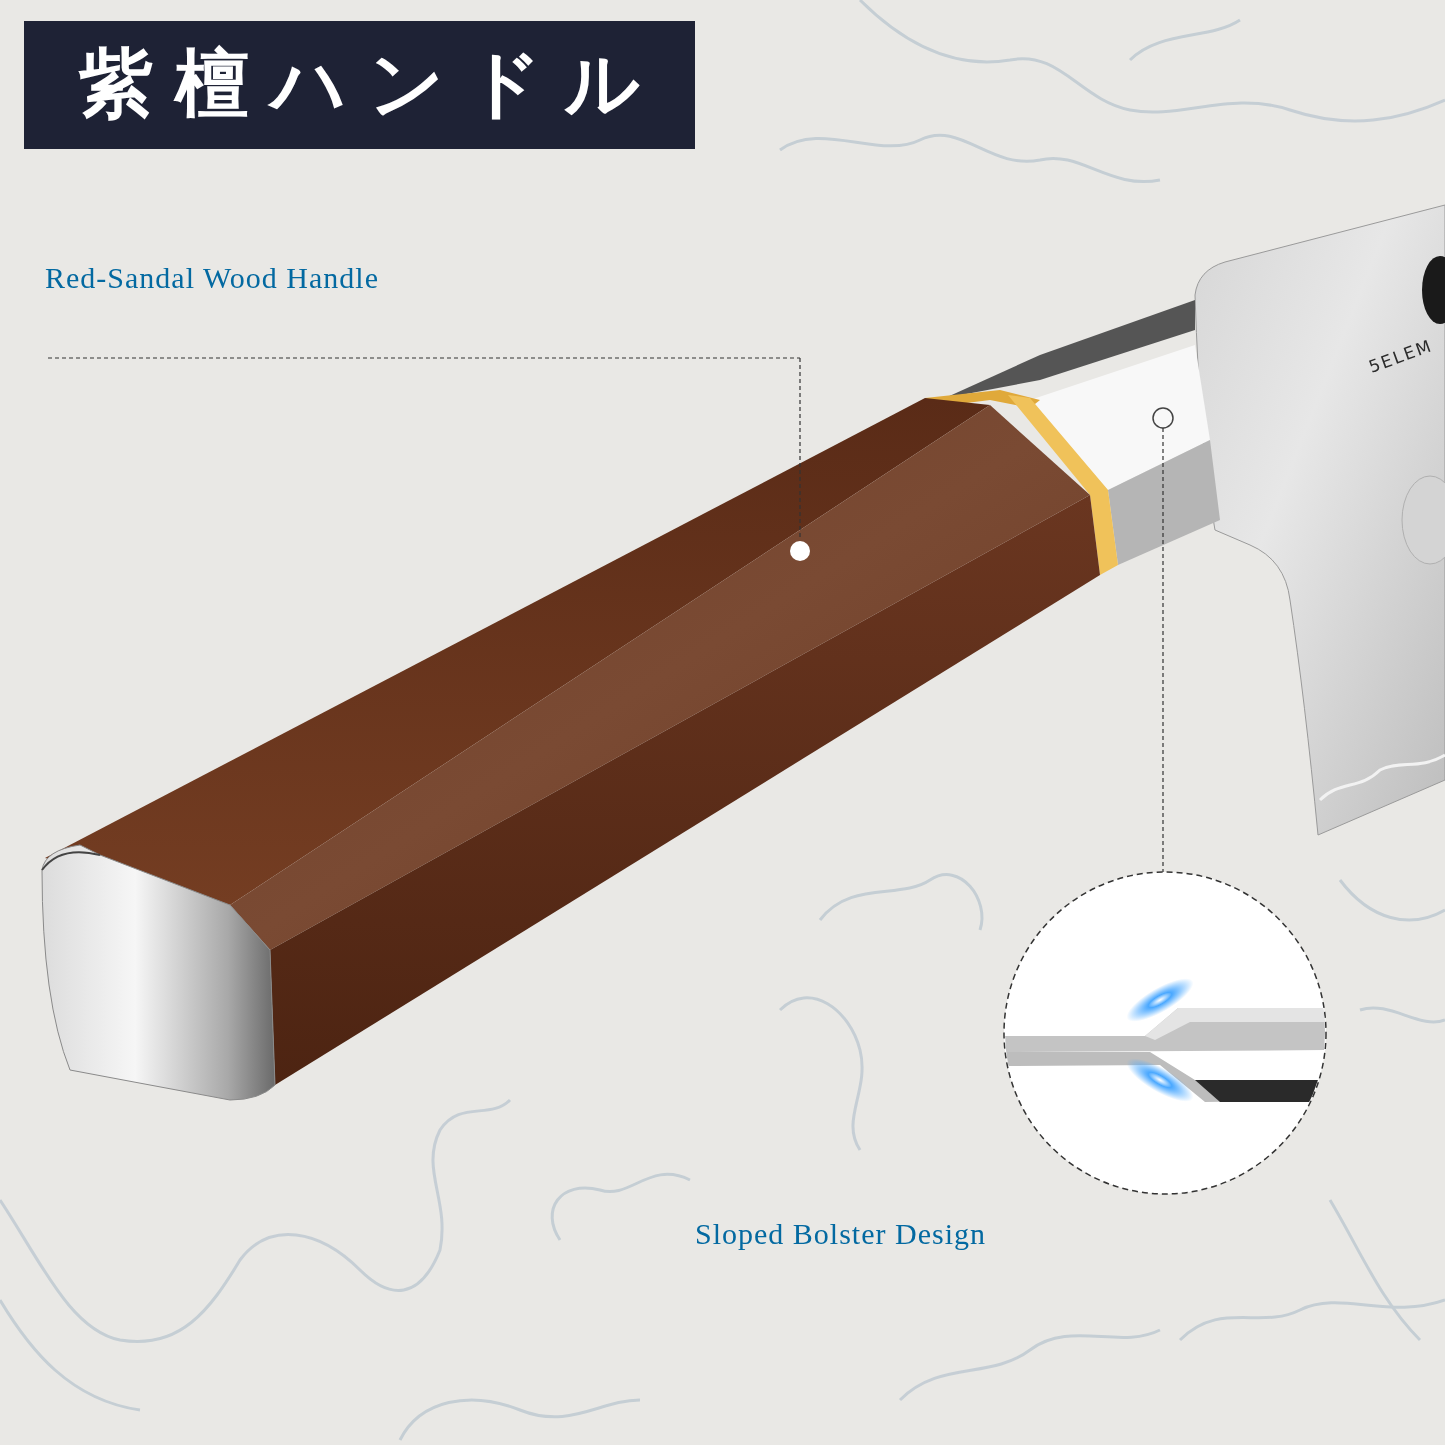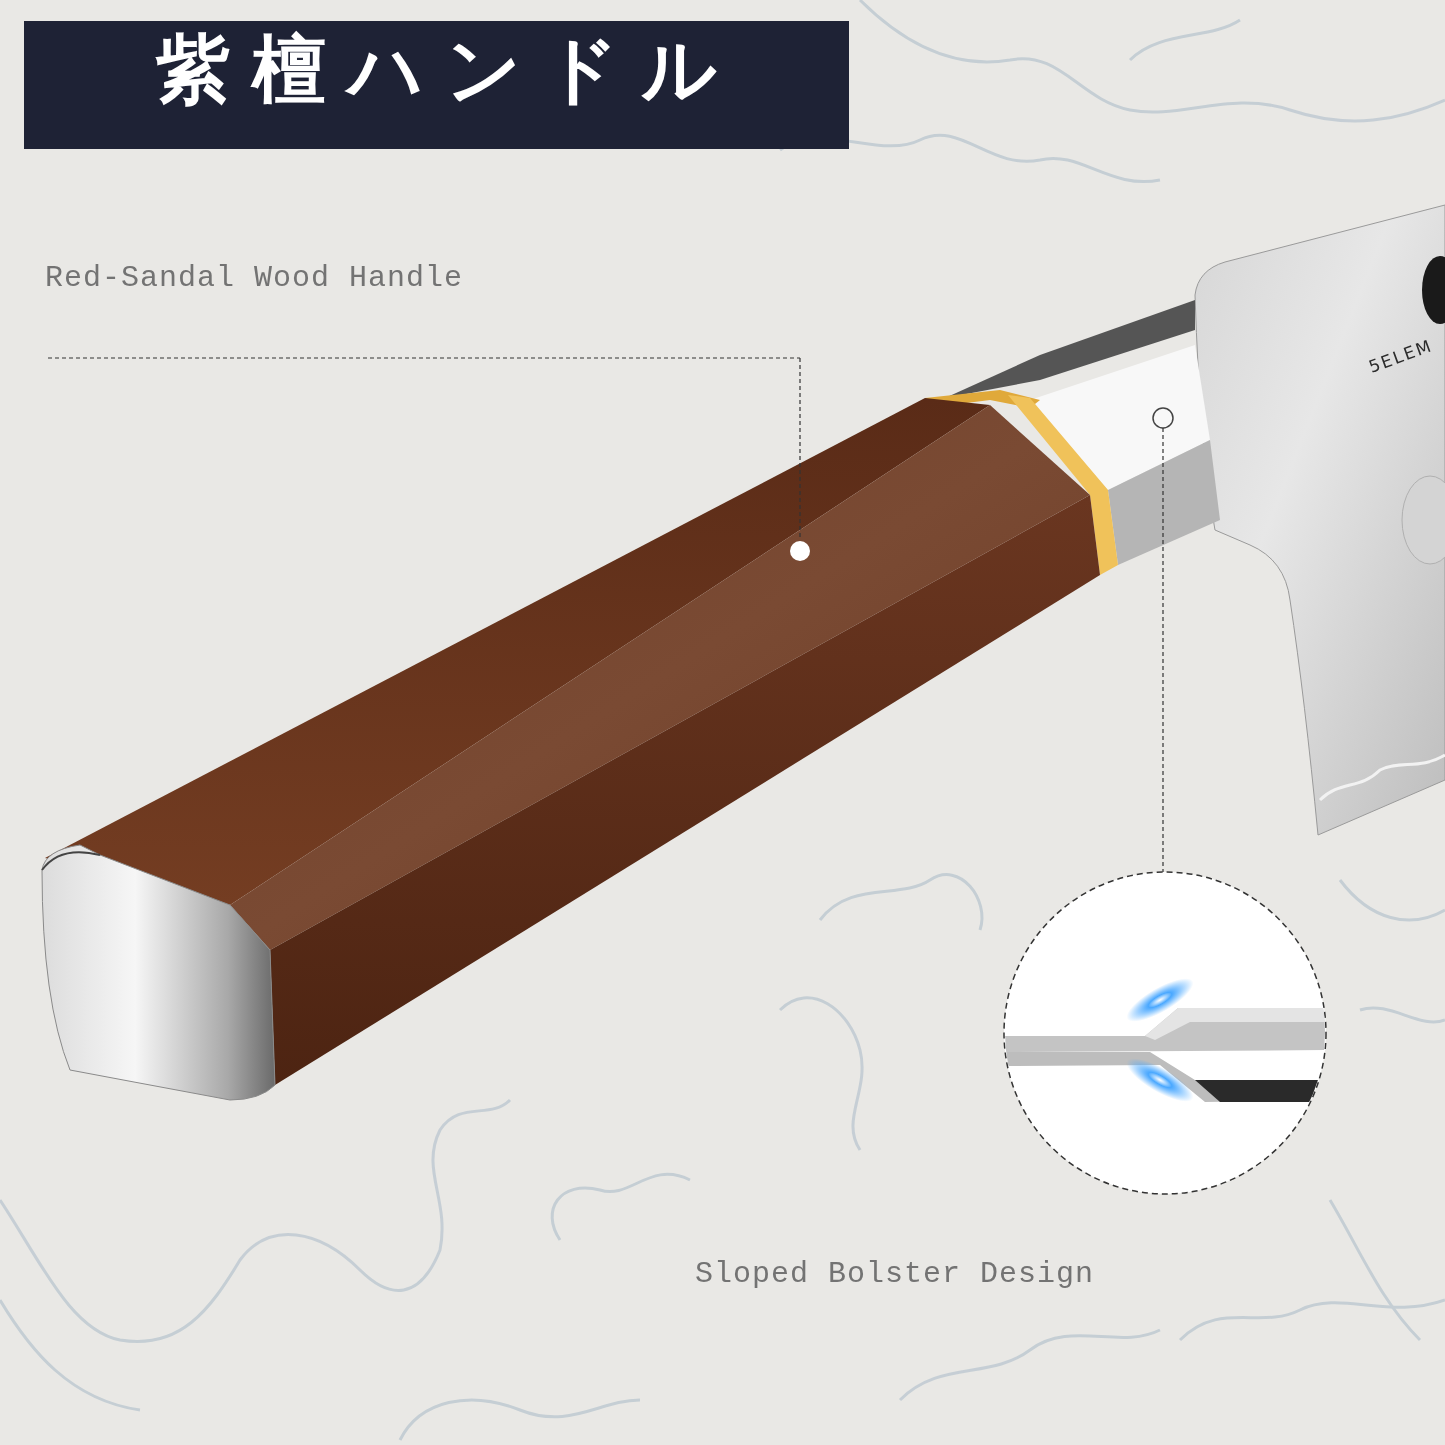--- a/index.html
+++ b/index.html
@@ -3,35 +3,35 @@
   <meta charset="utf-8">
   <style>
     html, body { margin: 0; padding: 0; }
     body {
       width: 1445px; height: 1445px; position: relative; overflow: hidden;
       background: #e9e8e5;
       font-family: "DejaVu Serif", serif;
     }
     .bg-waves { position: absolute; inset: 0; pointer-events: none; }
     .title-banner {
-      position: absolute; left: 24px; top: 21px; width: 825px; height: 128px;
+      position: absolute; left: 24px; top: 21px; width: 671px; height: 128px;
       background: #1e2235;
-      display: flex; align-items: flex-start; justify-content: center;
+      display: flex; align-items: center; justify-content: center;
     }
     .title-text {
       color: #ffffff; font-family: "DejaVu Sans", sans-serif;
       font-size: 74px; font-weight: bold; letter-spacing: 22px; padding-left: 22px;
     }
     .feature {
-      position: absolute; color: #737373;
-      font-family: Liberation Mono, monospace;
+      position: absolute; color: #0369a1;
+      font-family: Liberation Serif, serif;
       font-size: 30px; line-height: 44px; letter-spacing: 1px;
     }
     .feature-1 { left: 45px; top: 256px; }
-    .feature-2 { left: 695px; top: 1252px; }
+    .feature-2 { left: 695px; top: 1212px; }
     .scene { position: absolute; inset: 0; }
     .brand-text {
       position: absolute; left: 1366px; top: 358px; transform: rotate(-20deg);
       transform-origin: left top;
       font-family: "DejaVu Sans", sans-serif; font-size: 17px; letter-spacing: 2px; color: #2c2c2c;
     }
   </style>
 </head>
 <body>
 

